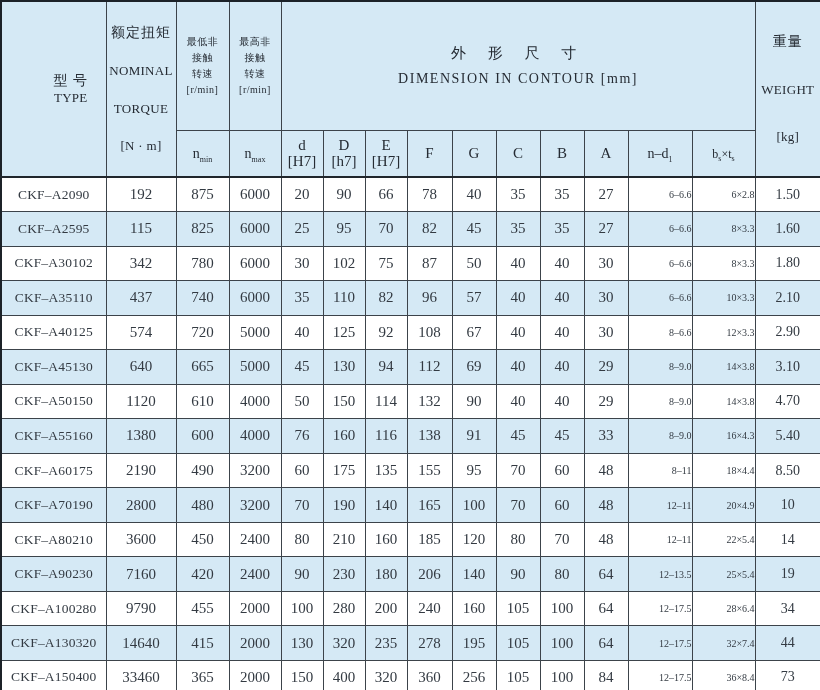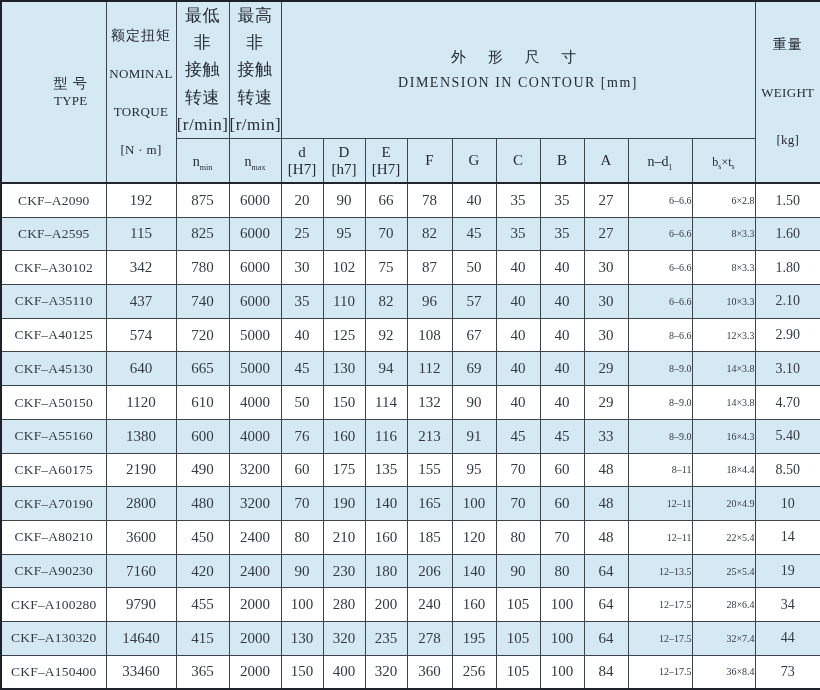--- a/index.html
+++ b/index.html
@@ -38,21 +38,21 @@
   .vstack {
     display: flex;
     flex-direction: column;
     justify-content: space-evenly;
     align-items: center;
     height: 100%;
   }
   .fill-h { height: 174px; }
   .zh { font-size: 14px; letter-spacing: 1px; }
   .en { font-size: 13px; letter-spacing: 0.3px; }
-  .rpm-lines { font-size: 17px; line-height: 1.6; letter-spacing: 0.5px; }
+  .rpm-lines { font-size: 10px; line-height: 1.6; letter-spacing: 0.5px; }
   .rpm-lines .line { display: block; }
   .dim-zh { font-size: 15px; letter-spacing: 9px; margin-bottom: 8px; }
   .dim-en { font-size: 14px; letter-spacing: 1.5px; }
   .sym { font-size: 14px; }
   sub { font-size: 8px; line-height: 0; }
   .subhead { font-size: 15px; line-height: 1.12; }
   td { font-size: 15px; }
   td.type-cell { font-size: 13.5px; letter-spacing: 0.2px; }
   td.small-cell { font-size: 10px; text-align: right; }
   td.weight-cell { font-size: 14px; }
@@ -275,21 +275,21 @@
     <td class="weight-cell">4.70</td>
   </tr>
       <tr>
     <td class="type-cell">CKF–A55160</td>
     <td>1380</td>
     <td>600</td>
     <td>4000</td>
     <td>76</td>
     <td>160</td>
     <td>116</td>
-    <td>213</td>
+    <td>138</td>
     <td>91</td>
     <td>45</td>
     <td>45</td>
     <td>33</td>
     <td class="small-cell">8–9.0</td>
     <td class="small-cell">16×4.3</td>
     <td class="weight-cell">5.40</td>
   </tr>
       <tr>
     <td class="type-cell">CKF–A60175</td>

